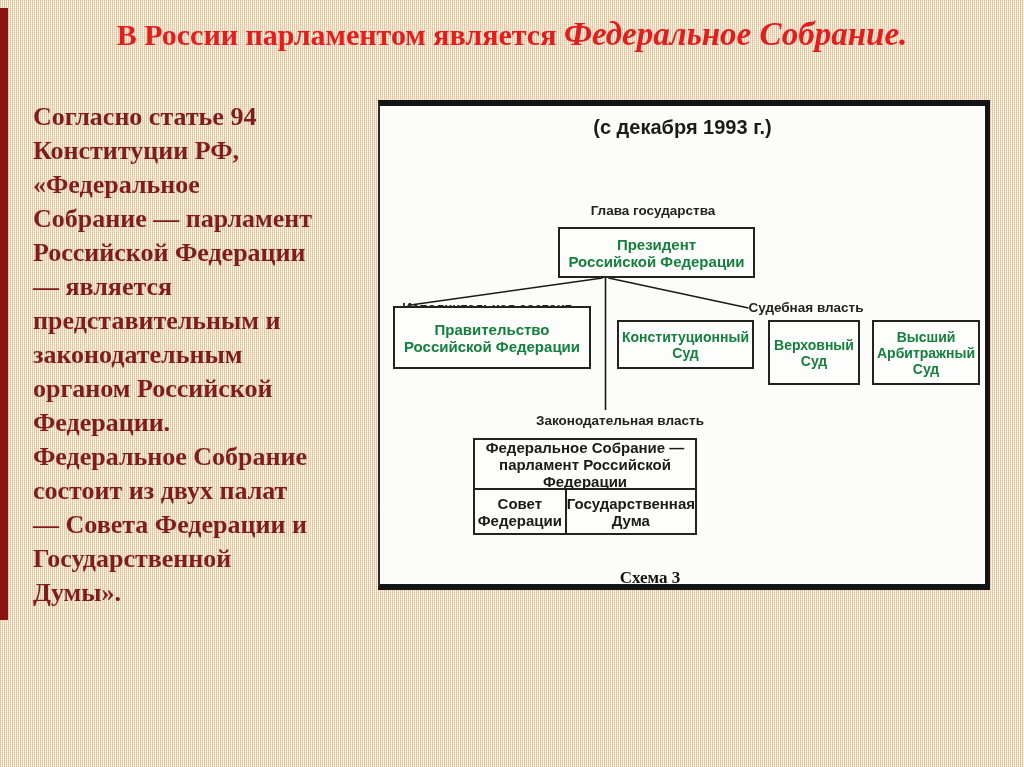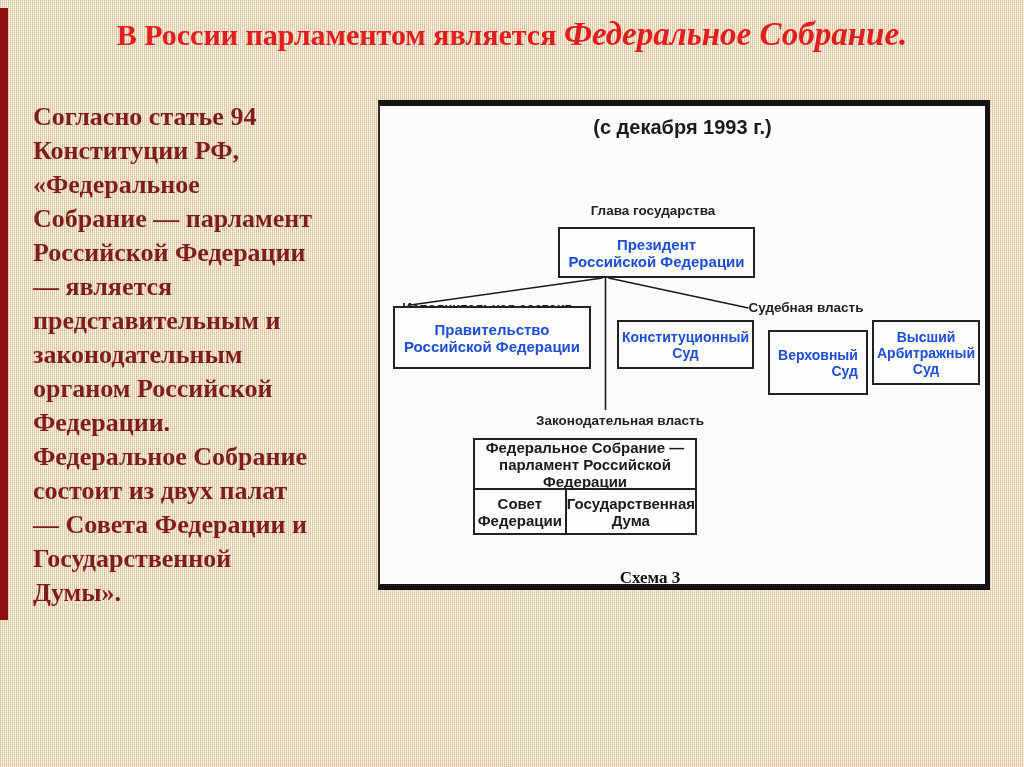--- a/index.html
+++ b/index.html
@@ -31,21 +31,21 @@
     font-family:"Liberation Sans", sans-serif;color:#1a1a1a;
   }
   .panel *{box-sizing:border-box;}
   .d-title{position:absolute;left:0;top:8px;width:100%;text-align:center;
     font-weight:bold;font-size:20px;line-height:26px;}
   .d-label{position:absolute;transform:translateX(-50%);white-space:nowrap;
     font-weight:bold;font-size:13.5px;color:#222;}
   .d-box{
     position:absolute;border:2px solid #222;background:#fdfdfc;
     display:flex;align-items:center;justify-content:center;text-align:center;
-    font-weight:bold;font-size:15px;line-height:17px;white-space:pre-line;color:#1d4ed8;
+    font-weight:bold;font-size:15px;line-height:17px;white-space:pre-line;color:#15803d;
   }
   .d-box.small{font-size:14px;line-height:16px;}
   .compound{position:absolute;border:2px solid #222;background:#fdfdfc;display:flex;flex-direction:column;}
   .compound .top-cell{height:50px;border-bottom:2px solid #222;display:flex;align-items:center;justify-content:center;
     text-align:center;font-weight:bold;font-size:15px;line-height:17px;white-space:pre-line;}
   .compound .bottom-row{flex:1;display:flex;}
   .compound .cell{display:flex;align-items:center;justify-content:center;text-align:center;
     font-weight:bold;font-size:15px;line-height:17px;white-space:pre-line;}
   .compound .cell.left{width:137px;border-right:2px solid #222;}
   .compound .cell.right{flex:1;}
@@ -93,21 +93,21 @@
   <div class="d-box" style="left:178px;top:121px;width:197px;height:51px;">Президент
 Российской Федерации</div>
 
   <div class="d-label" style="left:107px;top:194px;">Исполнительная состоит</div>
   <div class="d-label" style="left:426px;top:194px;">Судебная власть</div>
 
   <div class="d-box" style="left:13px;top:200px;width:198px;height:63px;">Правительство
 Российской Федерации</div>
   <div class="d-box small" style="left:237px;top:214px;width:137px;height:49px;">Конституционный
 Суд</div>
-  <div class="d-box small" style="left:388px;top:224px;width:100px;height:65px;text-align:right;">Верховный
+  <div class="d-box small" style="left:388px;top:214px;width:92px;height:65px;">Верховный
 Суд</div>
   <div class="d-box small" style="left:492px;top:214px;width:108px;height:65px;">Высший
 Арбитражный
 Суд</div>
 
   <div class="d-label" style="left:240px;top:307px;">Законодательная власть</div>
 
   <div class="compound" style="left:93px;top:332px;width:224px;height:97px;">
     <div class="top-cell">Федеральное Собрание —
 парламент Российской Федерации</div>

